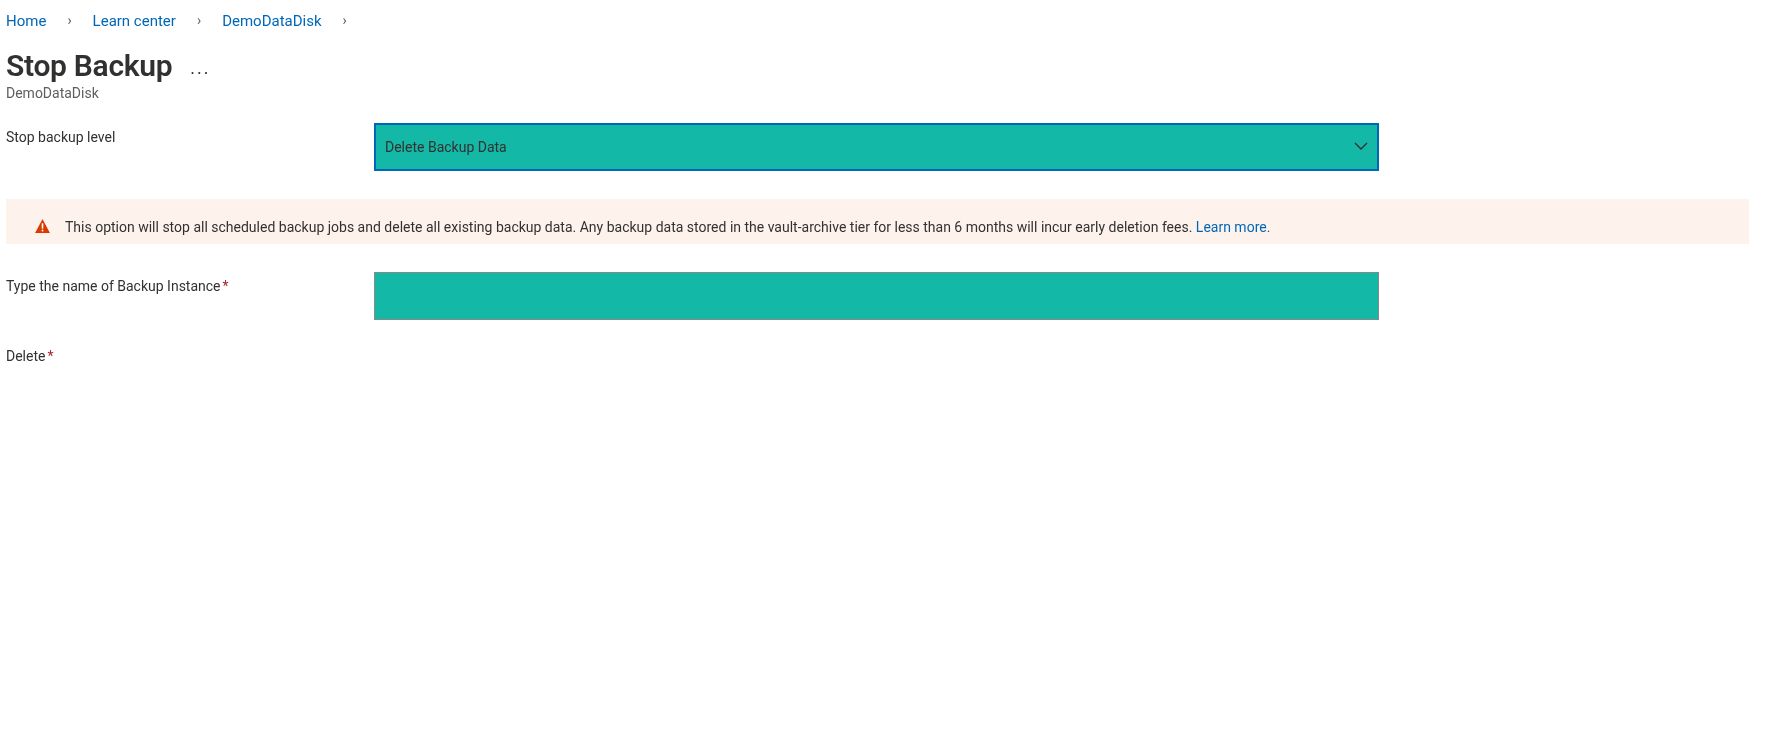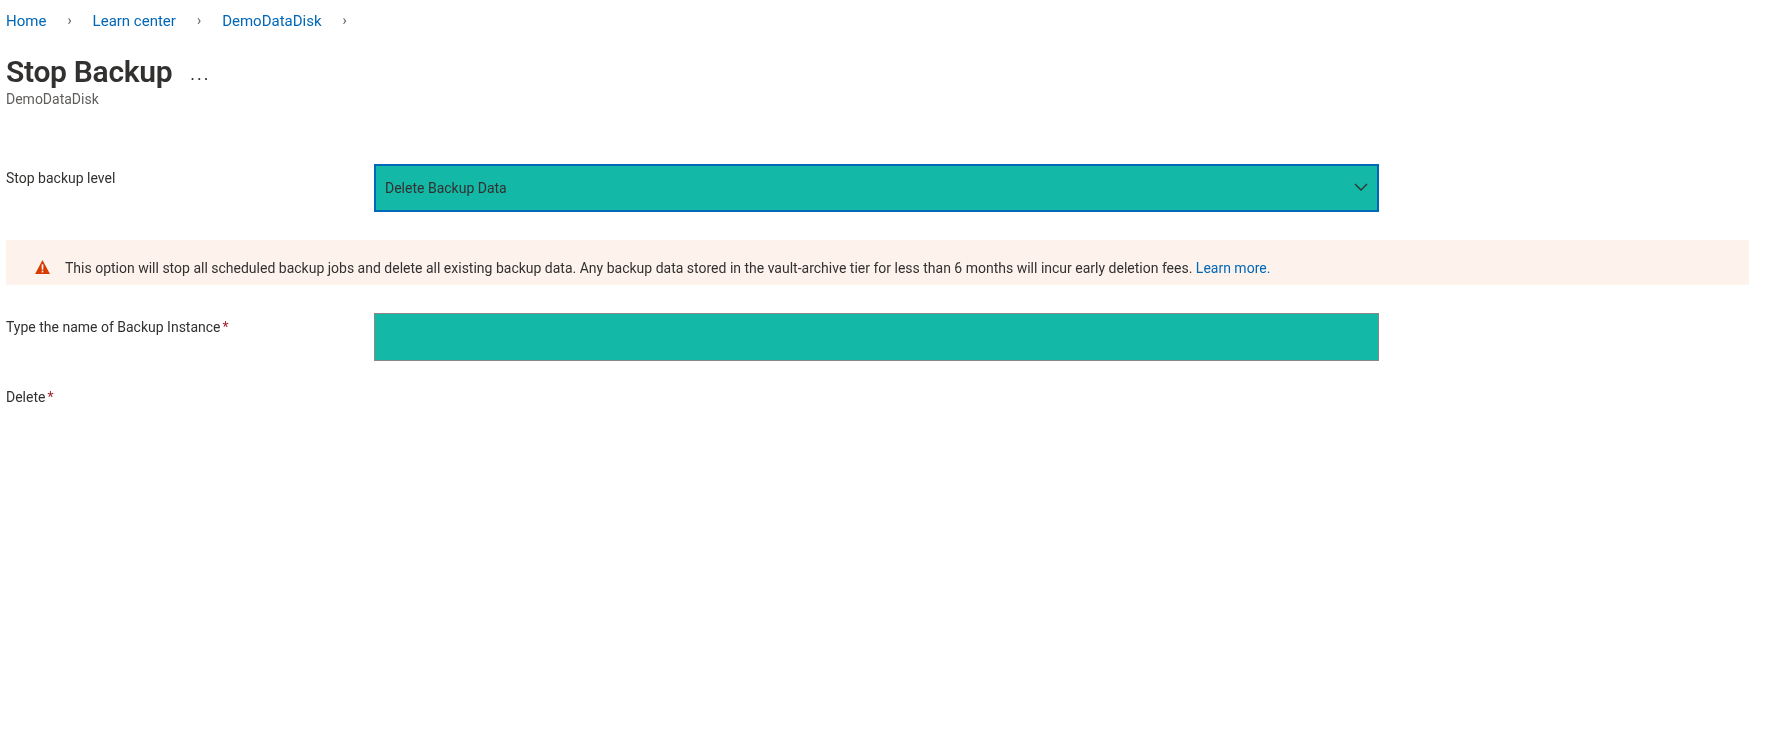--- a/index.html
+++ b/index.html
@@ -17,27 +17,27 @@
       display: flex;
       gap: 21px;
       font-size: 15px;
       color: #605e5c;
       padding: 8px 0 12px 0;
     }
     .breadcrumb a { color: #0067b8; text-decoration: none; cursor: pointer; }
     .breadcrumb .sep { color: #605e5c; font-size: 14px; }
 
     
-    .page-heading { display: flex; align-items: center; gap: 18px; margin-top: 12px; }
+    .page-heading { display: flex; align-items: center; gap: 18px; margin-top: 6px; }
     h1 { font-size: 30px; font-weight: 600; letter-spacing: -.3px; }
     .more-dots { font-size: 18px; letter-spacing: 2px; color: #323130; cursor: pointer; position: relative; top: 2px; }
     .subtitle { font-size: 14px; color: #605e5c; margin-top: 2px; }
 
     
-    .form-area { margin-top: 57px; }
+    .form-area { margin-top: 22px; }
     .row {
       display: flex;
       align-items: flex-start;
       margin-bottom: 22px;
     }
     .row.tight { margin-bottom: 18px; }
     .label-col {
       width: 368px;
       flex: 0 0 368px;
       font-size: 14px;

